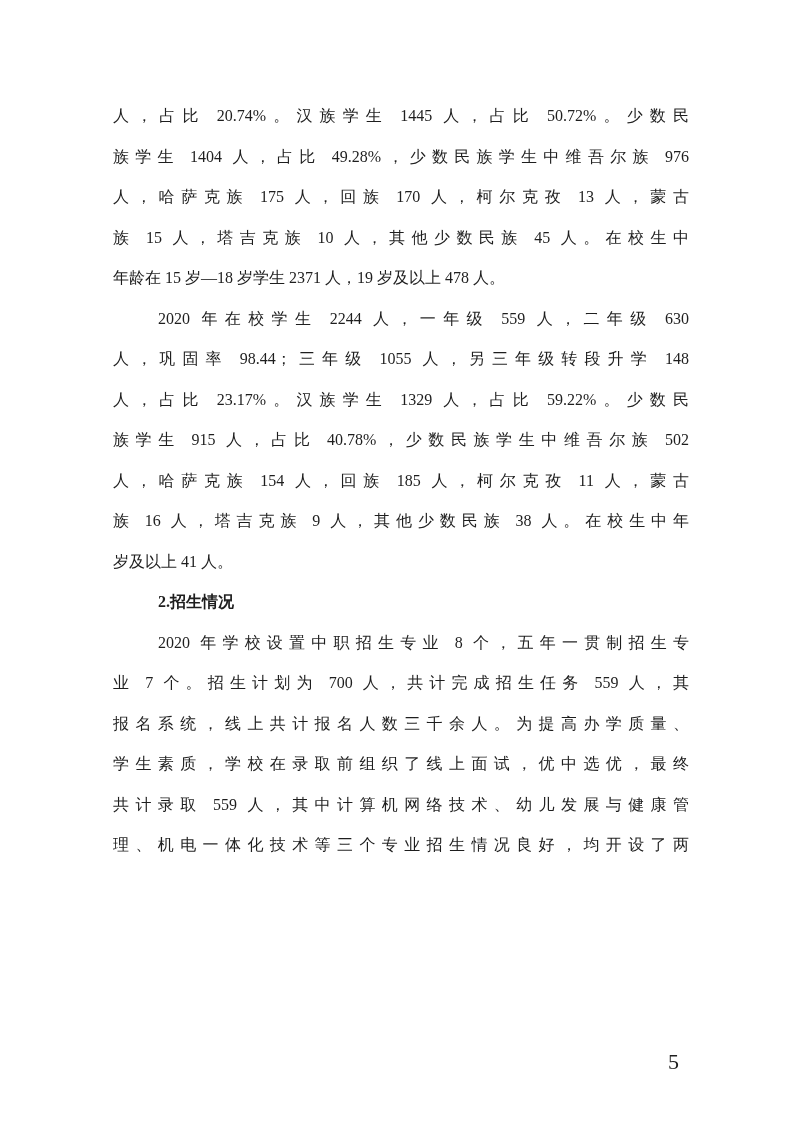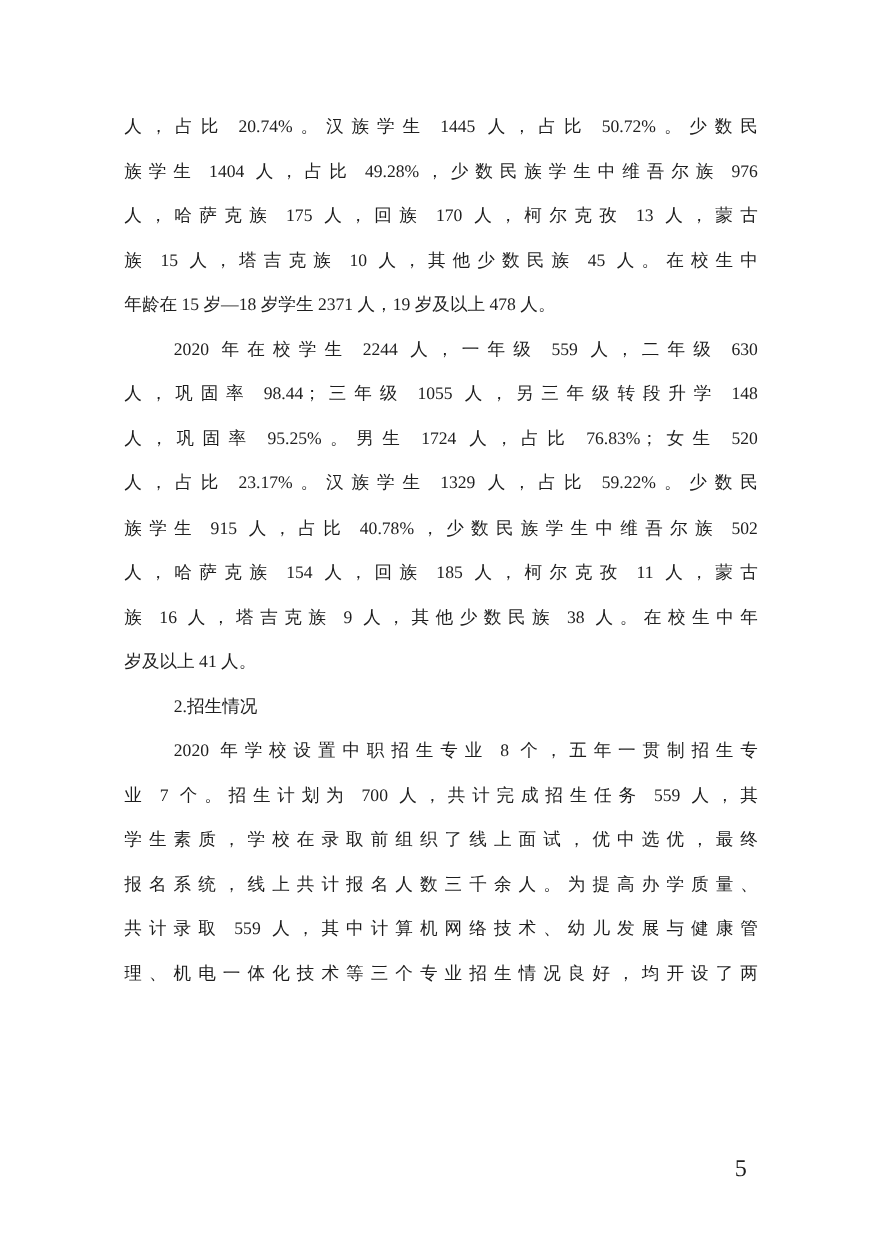--- a/index.html
+++ b/index.html
@@ -35,21 +35,21 @@
   
   .line.end {
     text-align: center;
     text-align-last: left;
   }
   
   .line.indent {
     text-indent: 45px;
   }
   .line.heading {
-    font-weight: normal;
+    font-weight: bold;
     text-align: center;
     text-align-last: left;
   }
   .pagenum {
     position: absolute;
     left: 113px;
     top: 1042px;
     width: 576px;
     height: 40px;
     line-height: 40px;
@@ -70,40 +70,39 @@
       <div class="line">人，占比 20.74%。汉族学生 1445 人，占比 50.72%。少数民</div>
       <div class="line">族学生 1404 人，占比 49.28%，少数民族学生中维吾尔族 976</div>
       <div class="line">人，哈萨克族 175 人，回族 170 人，柯尔克孜 13 人，蒙古</div>
       <div class="line">族 15 人，塔吉克族 10 人，其他少数民族 45 人。在校生中</div>
       <div class="line end">年龄在 15 岁—18 岁学生 2371 人，19 岁及以上 478 人。</div>
     </div>
 
     <div>
       <div class="line indent">2020 年在校学生 2244 人，一年级 559 人，二年级 630</div>
       <div class="line">人，巩固率 98.44；三年级 1055 人，另三年级转段升学 148</div>
-      <div class="line">人，巩固率 95.25%。男生 1724 人，占比 76.83%；女生 520</div>
       <div class="line">人，占比 23.17%。汉族学生 1329 人，占比 59.22%。少数民</div>
       <div class="line">族学生 915 人，占比 40.78%，少数民族学生中维吾尔族 502</div>
       <div class="line">人，哈萨克族 154 人，回族 185 人，柯尔克孜 11 人，蒙古</div>
       <div class="line">族 16 人，塔吉克族 9 人，其他少数民族 38 人。在校生中年</div>
       <div class="line end">岁及以上 41 人。</div>
     </div>
 
     <div>
       <div class="line heading indent">2.招生情况</div>
     </div>
 
     <div>
       <div class="line indent">2020 年学校设置中职招生专业 8 个，五年一贯制招生专</div>
       <div class="line">业 7 个。招生计划为 700 人，共计完成招生任务 559 人，其</div>
     </div>
 
     <div>
+      <div class="line">报名系统，线上共计报名人数三千余人。为提高办学质量、</div>
       <div class="line">学生素质，学校在录取前组织了线上面试，优中选优，最终</div>
-      <div class="line">报名系统，线上共计报名人数三千余人。为提高办学质量、</div>
       <div class="line">共计录取 559 人，其中计算机网络技术、幼儿发展与健康管</div>
       <div class="line">理、机电一体化技术等三个专业招生情况良好，均开设了两</div>
     </div>
 
   </div>
 
   <div class="pagenum">5</div>
 
 </div>
 

